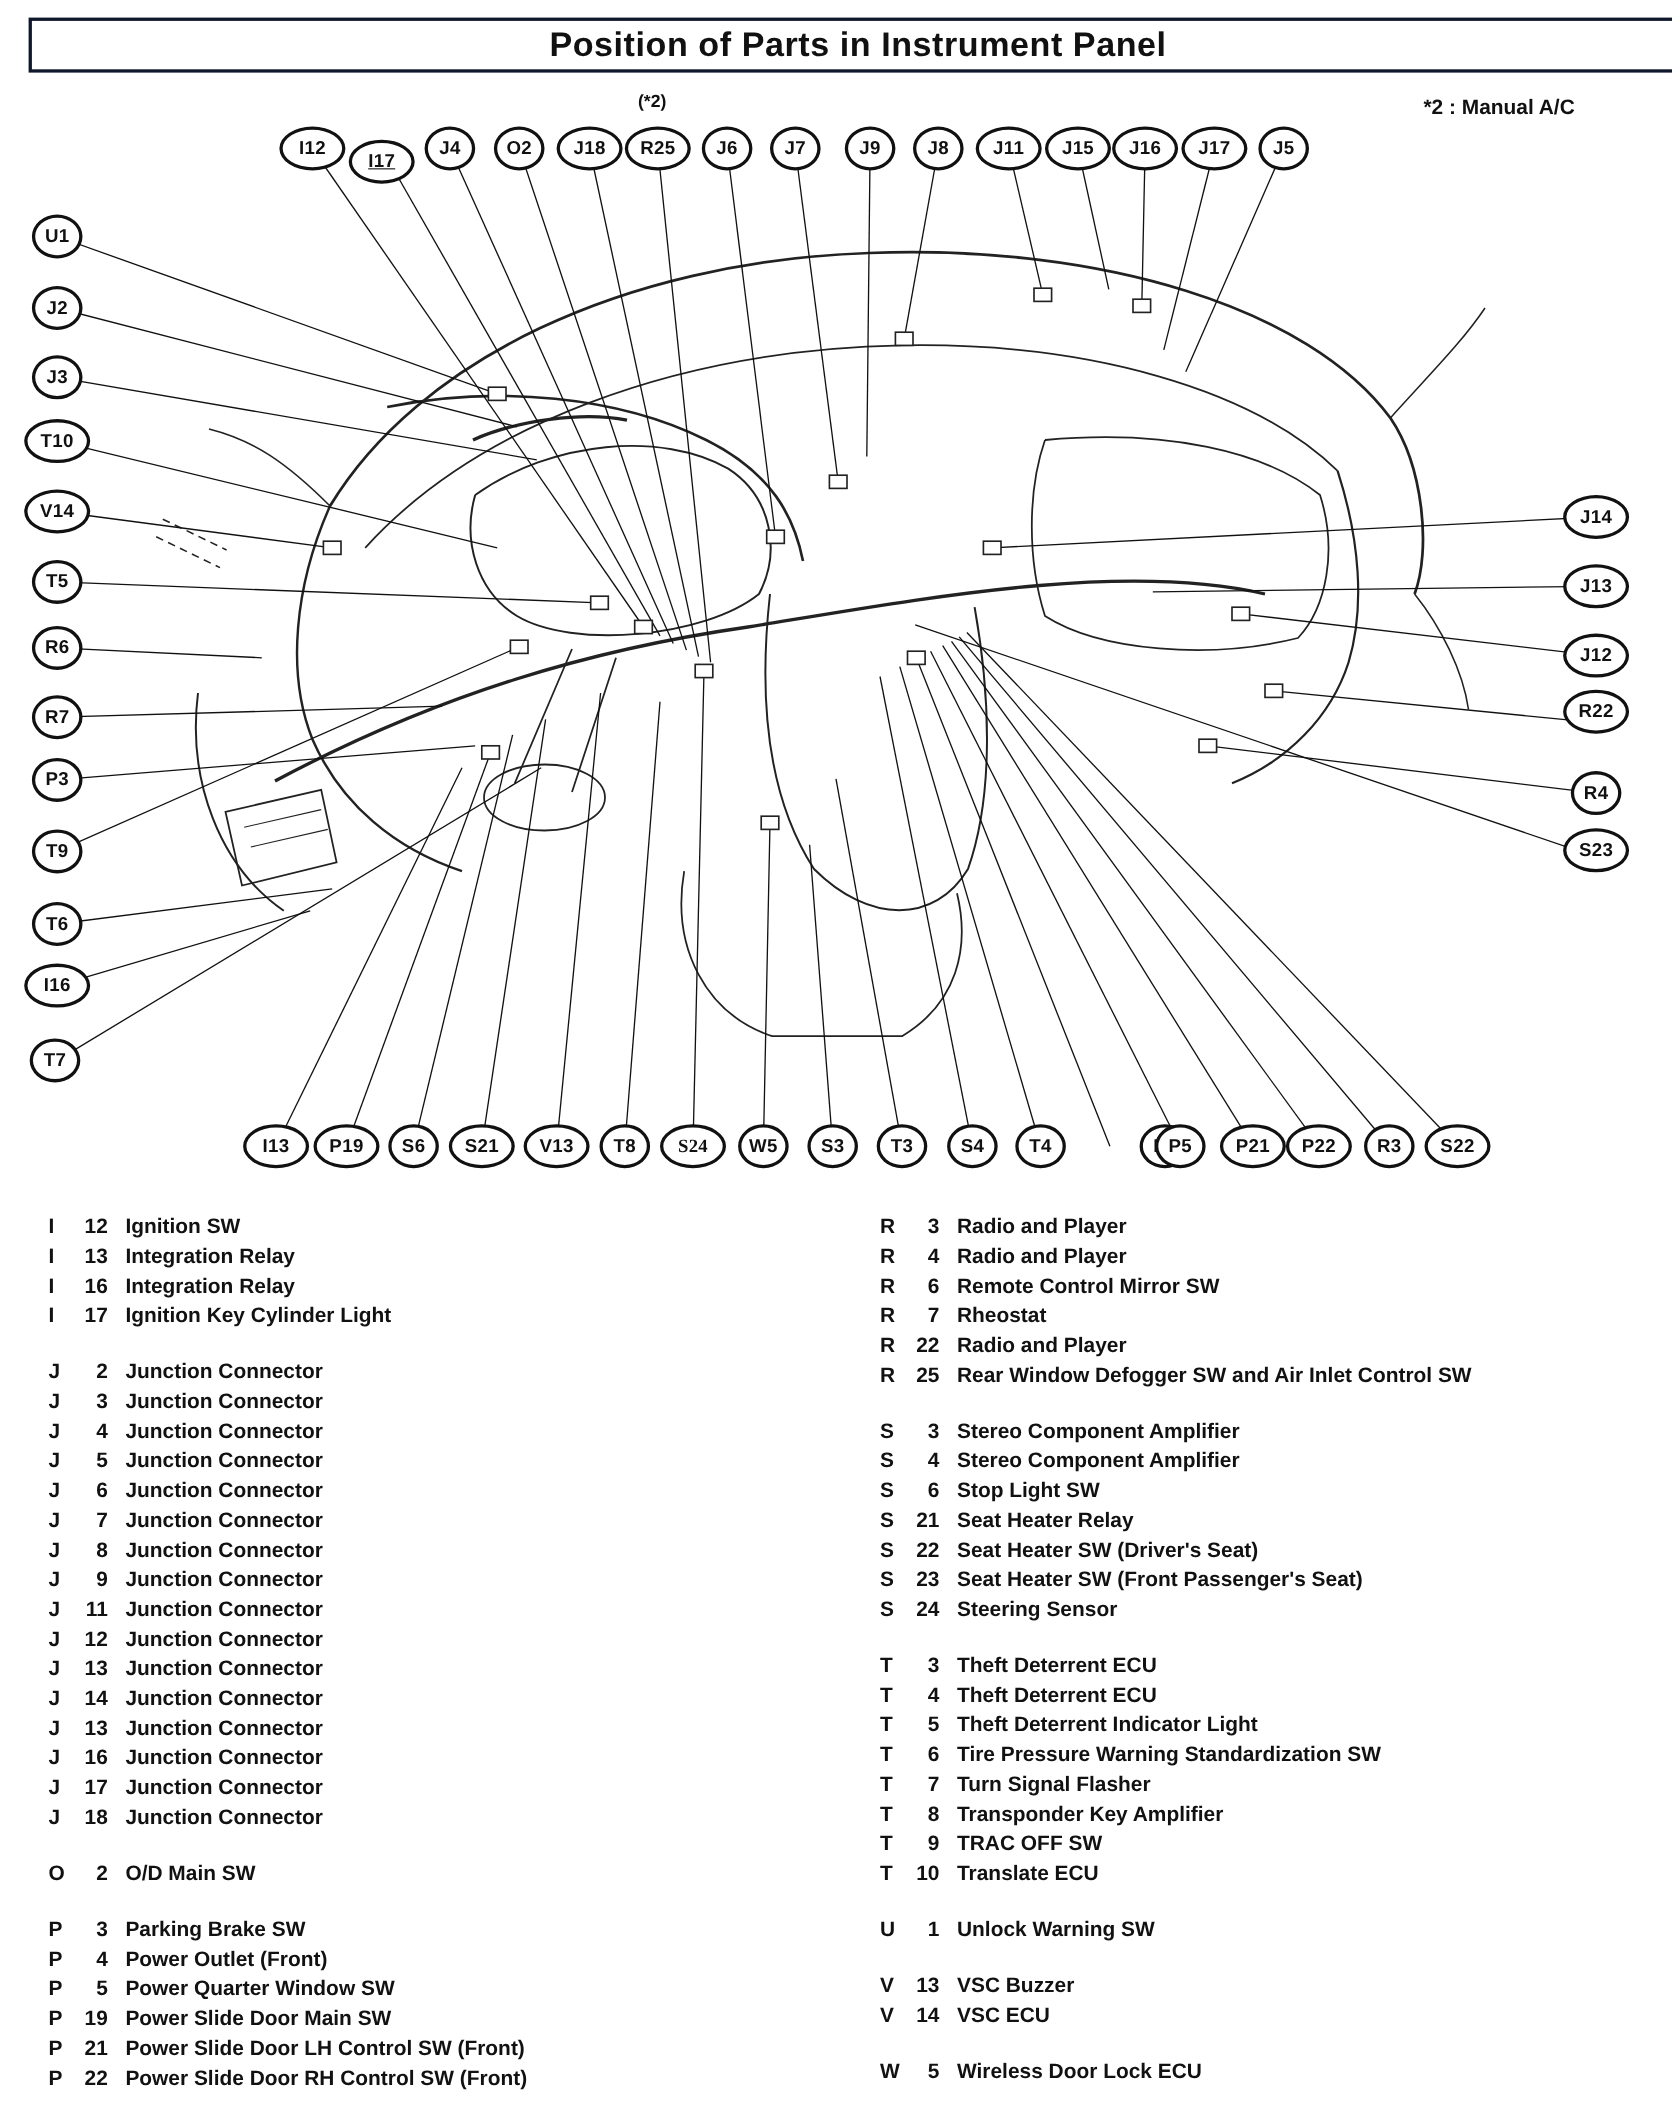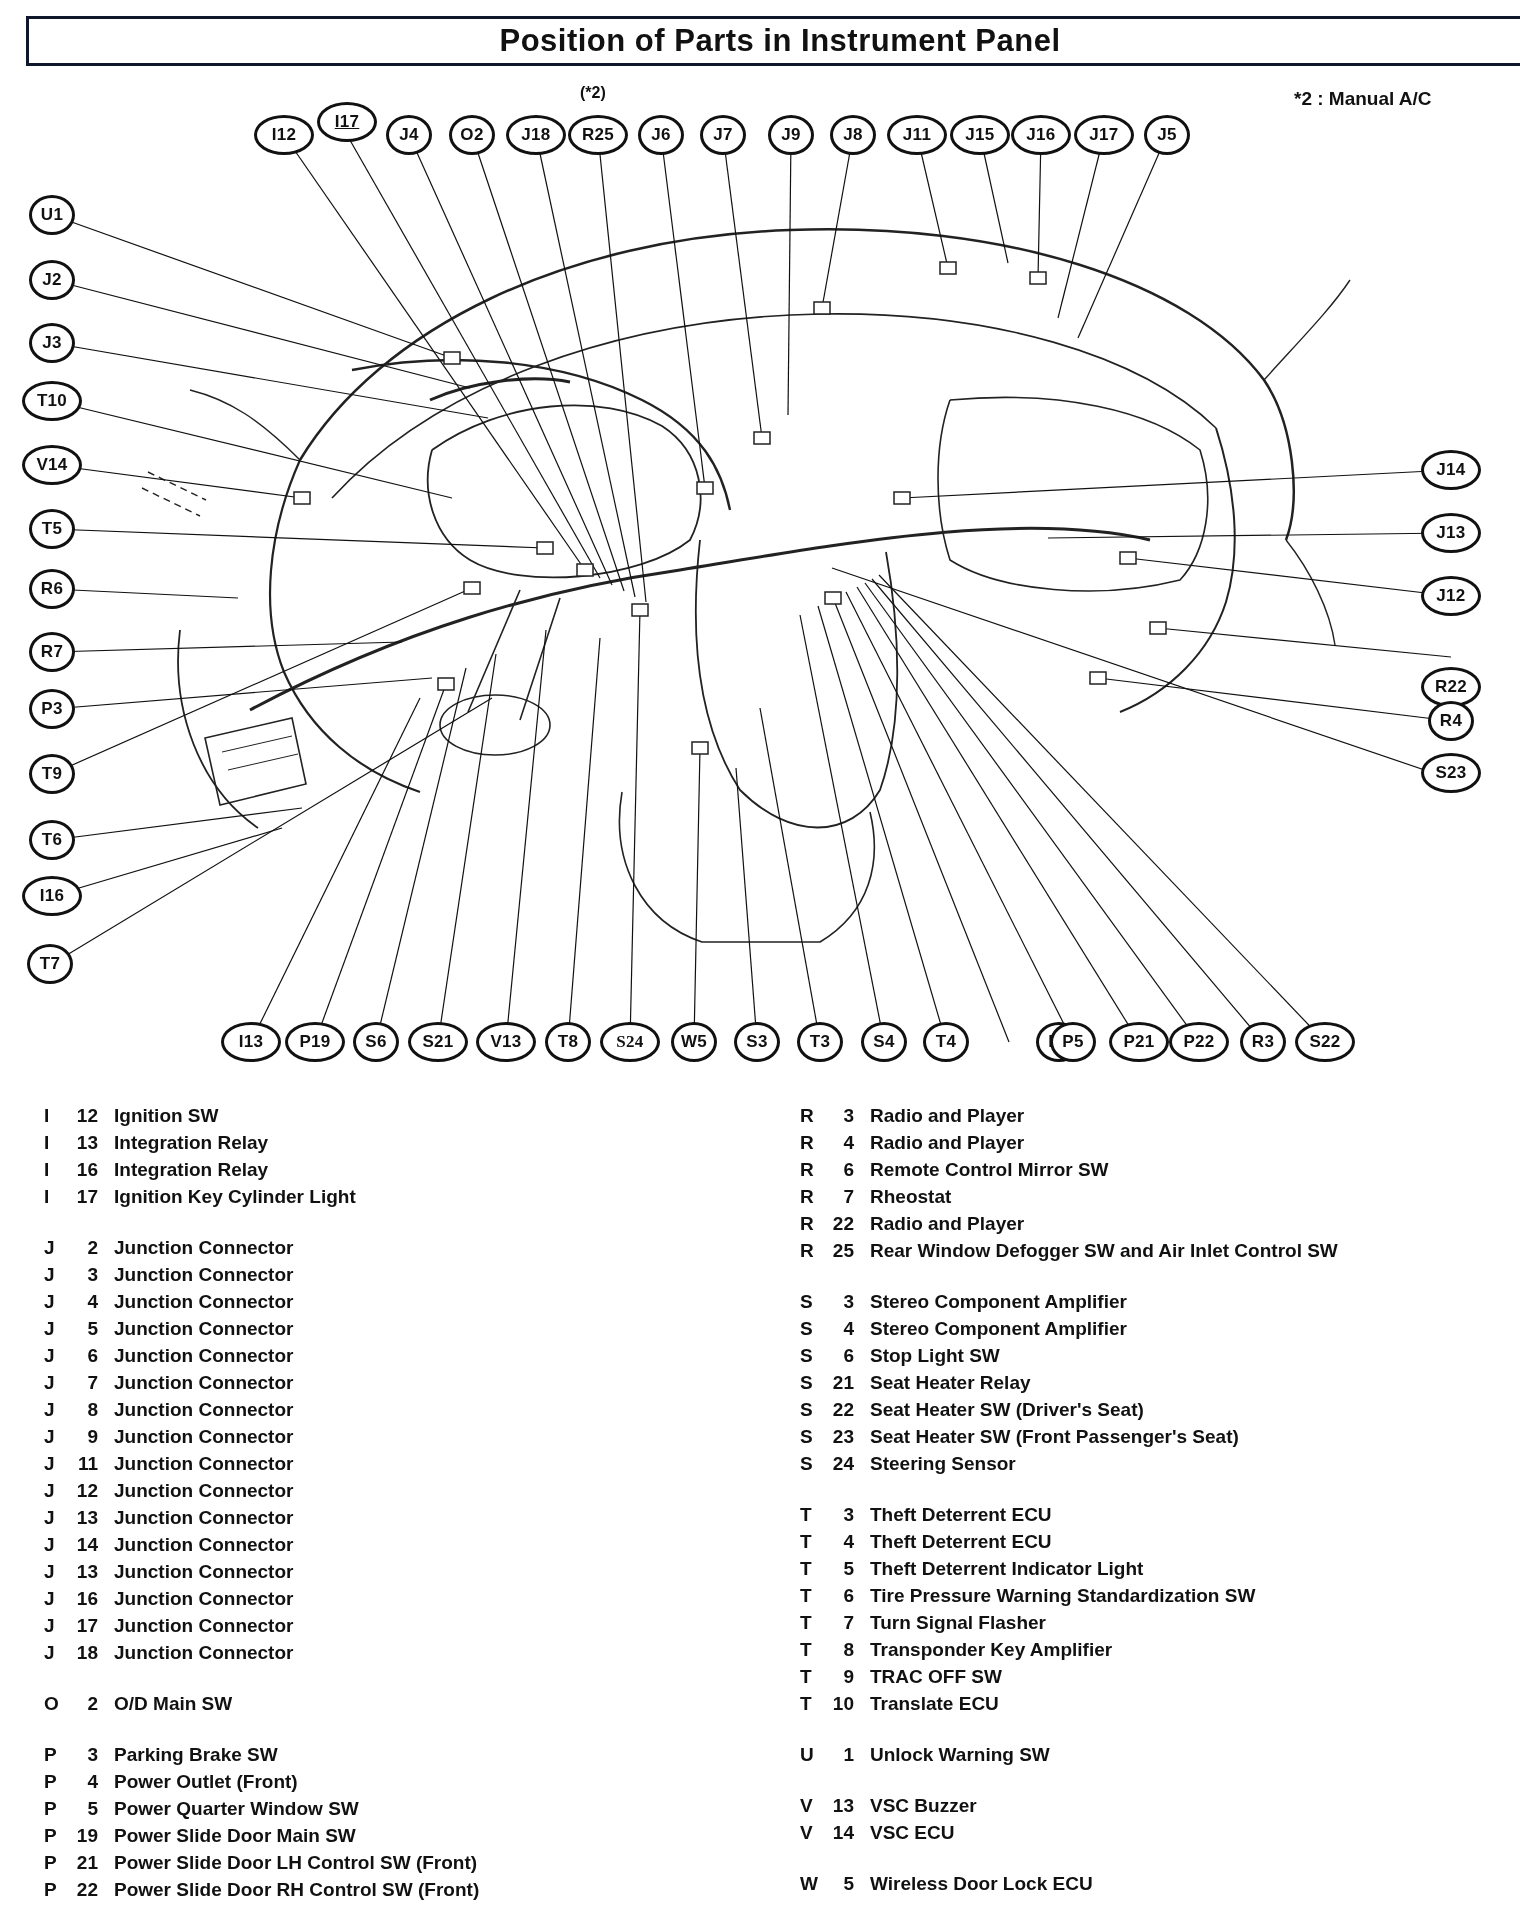--- a/index.html
+++ b/index.html
@@ -127,21 +127,21 @@
         <rect x="464" y="512" width="16" height="12" fill="#fff" stroke="#222" stroke-width="1.5"></rect>
         <rect x="294" y="422" width="16" height="12" fill="#fff" stroke="#222" stroke-width="1.5"></rect>
         <rect x="754" y="362" width="16" height="12" fill="#fff" stroke="#222" stroke-width="1.5"></rect>
         <rect x="692" y="672" width="16" height="12" fill="#fff" stroke="#222" stroke-width="1.5"></rect>
         <rect x="438" y="608" width="16" height="12" fill="#fff" stroke="#222" stroke-width="1.5"></rect>
         <rect x="1150" y="552" width="16" height="12" fill="#fff" stroke="#222" stroke-width="1.5"></rect>
         <rect x="1090" y="602" width="16" height="12" fill="#fff" stroke="#222" stroke-width="1.5"></rect>
       </svg>
     <div id="callouts">
         <div class="callout" style="width: 60px; left: 254px; top: 45px;">I12</div>
-        <div class="callout" style="width: 60px; left: 317px; top: 32px; text-decoration: underline;">I17</div>
+        <div class="callout" style="width: 60px; left: 317px; top: 57px; text-decoration: underline;">I17</div>
         <div class="callout" style="width: 46px; left: 386px; top: 45px;">J4</div>
         <div class="callout" style="width: 46px; left: 449px; top: 45px;">O2</div>
         <div class="callout" style="width: 60px; left: 506px; top: 45px;">J18</div>
         <div class="callout" style="width: 60px; left: 568px; top: 45px;">R25</div>
         <div class="callout" style="width: 46px; left: 638px; top: 45px;">J6</div>
         <div class="callout" style="width: 46px; left: 700px; top: 45px;">J7</div>
         <div class="callout" style="width: 46px; left: 768px; top: 45px;">J9</div>
         <div class="callout" style="width: 46px; left: 830px; top: 45px;">J8</div>
         <div class="callout" style="width: 60px; left: 887px; top: 45px;">J11</div>
         <div class="callout" style="width: 60px; left: 950px; top: 45px;">J15</div>
@@ -157,21 +157,21 @@
         <div class="callout" style="width: 46px; left: 29px; top: 499px;">R6</div>
         <div class="callout" style="width: 46px; left: 29px; top: 562px;">R7</div>
         <div class="callout" style="width: 46px; left: 29px; top: 619px;">P3</div>
         <div class="callout" style="width: 46px; left: 29px; top: 684px;">T9</div>
         <div class="callout" style="width: 46px; left: 29px; top: 750px;">T6</div>
         <div class="callout" style="width: 60px; left: 22px; top: 806px;">I16</div>
         <div class="callout" style="width: 46px; left: 27px; top: 874px;">T7</div>
         <div class="callout" style="width: 60px; left: 1421px; top: 380px;">J14</div>
         <div class="callout" style="width: 60px; left: 1421px; top: 443px;">J13</div>
         <div class="callout" style="width: 60px; left: 1421px; top: 506px;">J12</div>
-        <div class="callout" style="width: 60px; left: 1421px; top: 597px;">R22</div>
+        <div class="callout" style="width: 60px; left: 1421px; top: 557px;">R22</div>
         <div class="callout" style="width: 46px; left: 1428px; top: 631px;">R4</div>
         <div class="callout" style="width: 60px; left: 1421px; top: 683px;">S23</div>
         <div class="callout" style="width: 60px; left: 221px; top: 952px;">I13</div>
         <div class="callout" style="width: 60px; left: 285px; top: 952px;">P19</div>
         <div class="callout" style="width: 46px; left: 353px; top: 952px;">S6</div>
         <div class="callout" style="width: 60px; left: 408px; top: 952px;">S21</div>
         <div class="callout" style="width: 60px; left: 476px; top: 952px;">V13</div>
         <div class="callout" style="width: 46px; left: 545px; top: 952px;">T8</div>
         <div class="callout" style="width: 60px; left: 600px; top: 952px; font-family: Liberation Serif, serif;">S24</div>
         <div class="callout" style="width: 46px; left: 671px; top: 952px;">W5</div>

